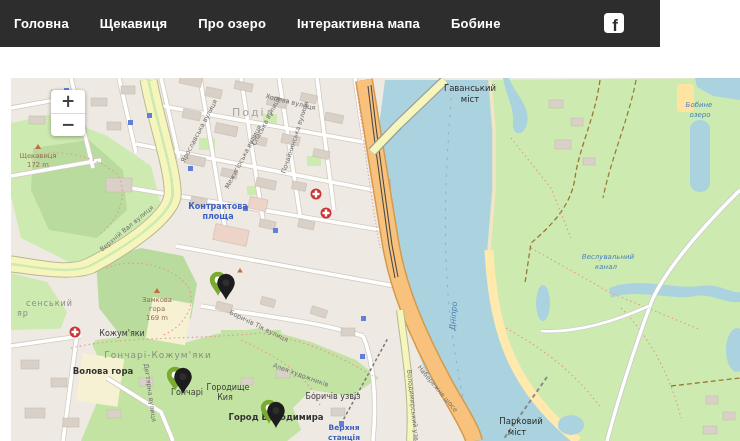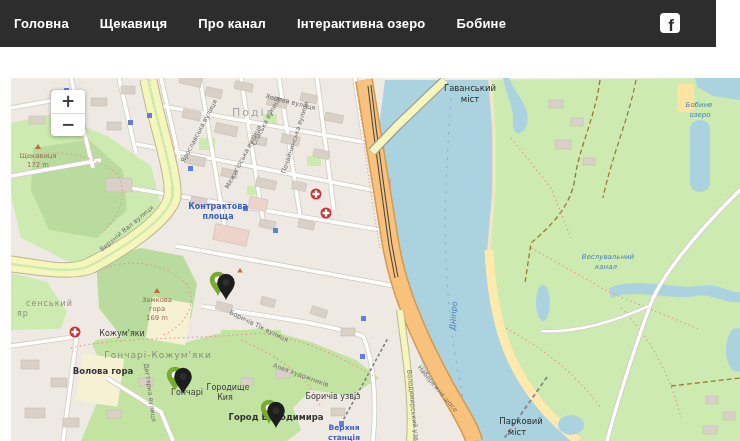--- a/index.html
+++ b/index.html
@@ -2,21 +2,21 @@
 <html><head>
 <meta charset="utf-8">
 <style>
   html,body{margin:0;padding:0;}
   body{
     width:740px;height:441px;overflow:hidden;background:#ffffff;
     font-family:"Liberation Sans",sans-serif;position:relative;
   }
   
   .navbar{
-    position:absolute;left:0;top:0;width:716px;height:47px;
+    position:absolute;left:0;top:0;width:660px;height:47px;
     background:#2d2d2d;display:flex;align-items:center;
     padding-left:14px;box-sizing:border-box;
   }
   .nav-item{
     color:#ffffff;font-size:13px;font-weight:700;letter-spacing:.2px;
     margin-right:31px;cursor:pointer;text-decoration:none;white-space:nowrap;
   }
   .fb-btn{
     position:absolute;right:36px;top:13px;width:20px;height:20px;
     background:#ffffff;border-radius:4px;display:flex;align-items:flex-end;
@@ -54,22 +54,22 @@
   .t-blue-b{font-size:8px;fill:#3b5fc0;font-weight:bold;}
   .t-peak{font-size:6.8px;fill:#9a6b4f;}
   .t-bridge{font-size:8.5px;fill:#2b2b2b;}
 </style>
 </head>
 <body>
 
 <div class="navbar">
   <a class="nav-item">Головна</a>
   <a class="nav-item">Щекавиця</a>
-  <a class="nav-item">Про канал</a>
-  <a class="nav-item">Інтерактивна озеро</a>
+  <a class="nav-item">Про озеро</a>
+  <a class="nav-item">Інтерактивна мапа</a>
   <a class="nav-item">Бобине</a>
   <div class="fb-btn">
     <span>f</span>
   </div>
 </div>
 
 <div class="map-wrap">
 
   <div class="zoom-ctl">
     <div class="zbtn">+</div>

